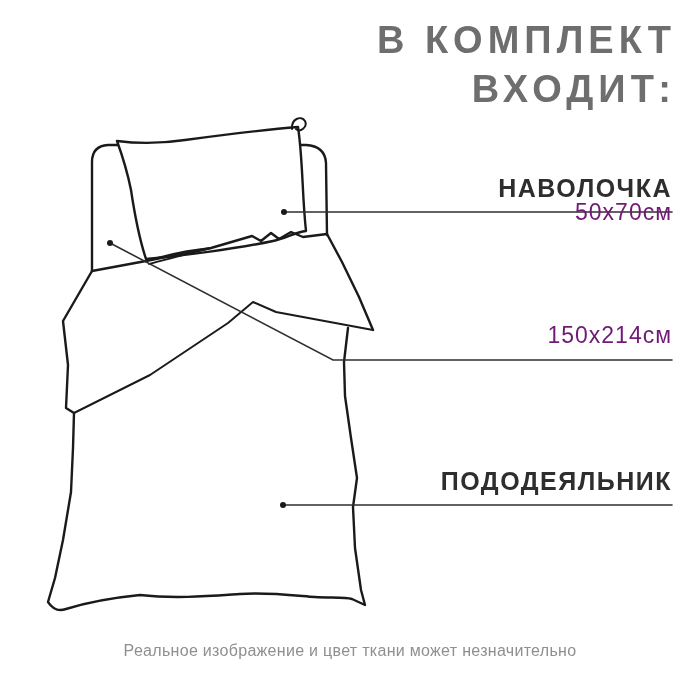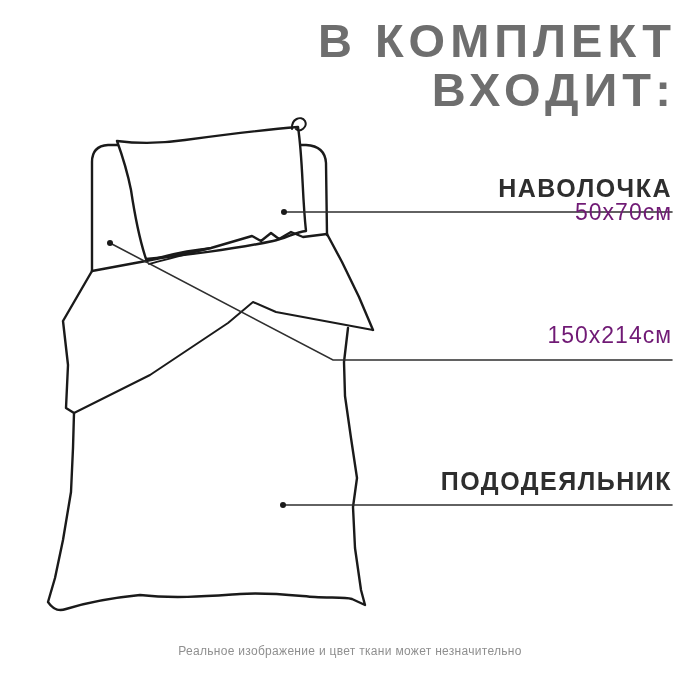--- a/index.html
+++ b/index.html
@@ -13,21 +13,21 @@
     width: 700px;
     height: 700px;
     background: #ffffff;
     overflow: hidden;
   }
   .title {
     position: absolute;
     top: 16px;
     right: 24px;
     text-align: right;
-    font-size: 47px;
+    font-size: 38px;
     font-weight: 700;
     letter-spacing: 5px;
     line-height: 49px;
     color: #6e6e6e;
   }
   .illustration-svg {
     position: absolute;
     left: 0;
     top: 0;
     width: 700px;
@@ -58,21 +58,21 @@
   }
   .label-1 { top: 164px; }
   .label-2 { top: 312px; }
   .label-3 { top: 457px; }
   .disclaimer {
     position: absolute;
     left: 0;
     right: 0;
     top: 637px;
     text-align: center;
-    font-size: 12px;
+    font-size: 16px;
     line-height: 28px;
     letter-spacing: 0.3px;
     color: #8f8f8f;
   }
   .disclaimer span { display: block; }
 </style>
 </head>
 <body>
 
 <div class="canvas">

